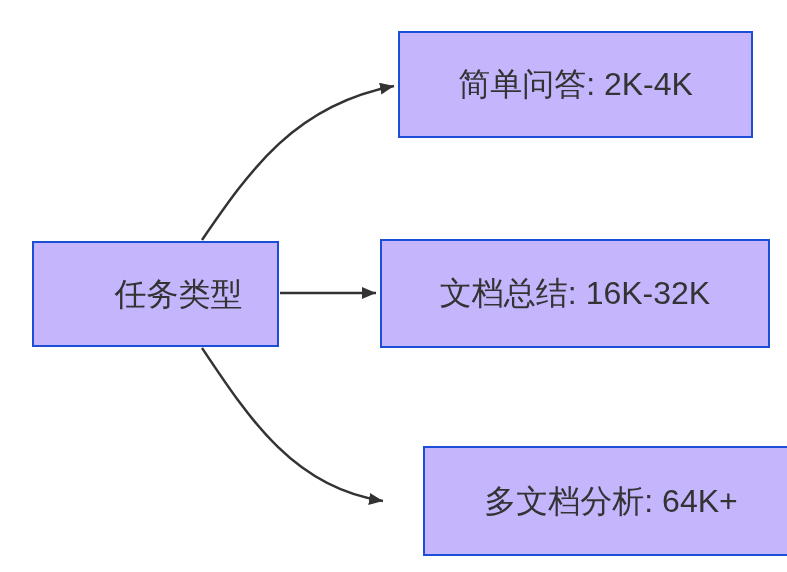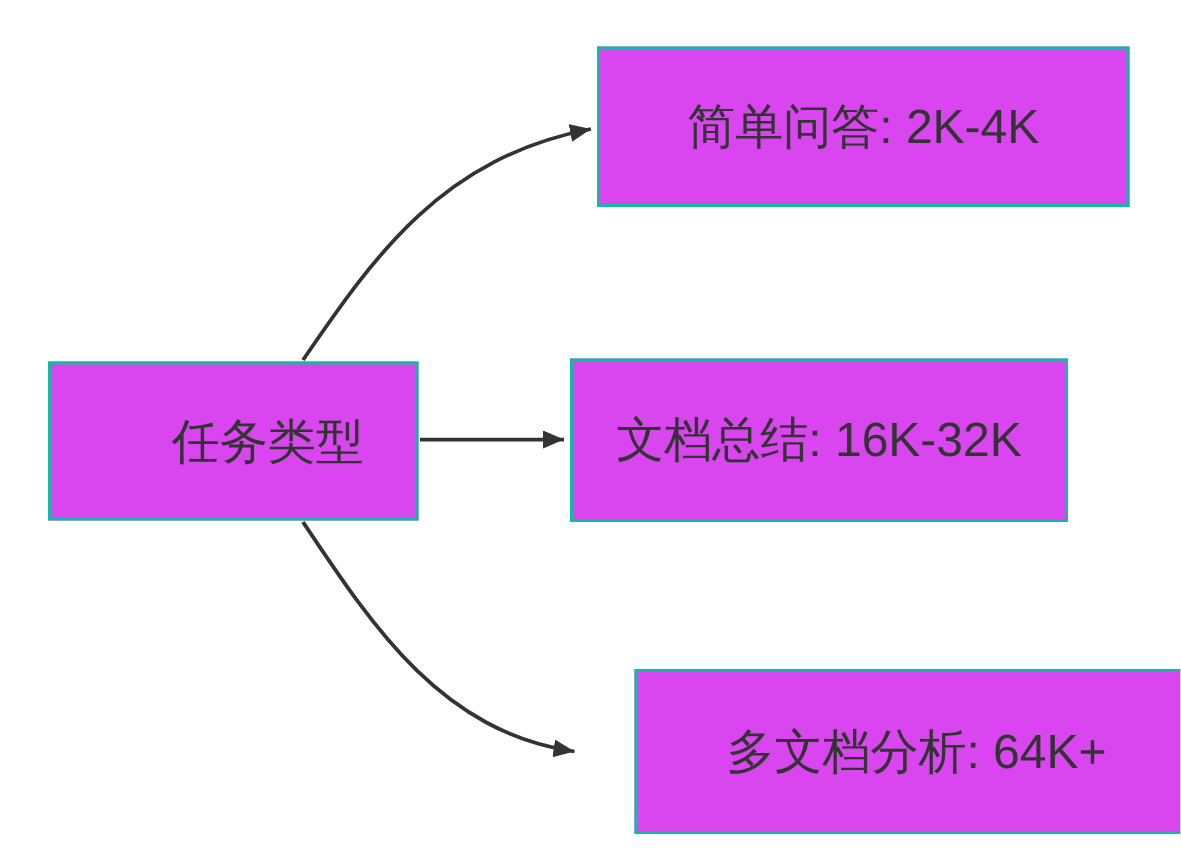--- a/index.html
+++ b/index.html
@@ -18,35 +18,35 @@
   .edges {
     position: absolute;
     left: 0;
     top: 0;
     width: 787px;
     height: 572px;
   }
   .node {
     position: absolute;
     box-sizing: border-box;
-    background: #d946ef;
-    border: 2px solid #14b8a6;
+    background: #c4b5fd;
+    border: 2px solid #1d4ed8;
     display: flex;
     align-items: center;
     justify-content: center;
   }
   .node-label {
     font-size: 32px;
     line-height: 1.2;
     color: #333333;
     white-space: nowrap;
   }
   .node-root { left: 32px;  top: 241px; width: 247px; height: 106px; padding-left: 46px; }
   .node-b1   { left: 398px; top: 31px;  width: 355px; height: 107px; }
-  .node-b2   { left: 380px; top: 239px; width: 332px; height: 109px; }
+  .node-b2   { left: 380px; top: 239px; width: 390px; height: 109px; }
   .node-b3   { left: 387px; top: 446px; width: 376px; height: 110px; margin-left: 36px; }
 </style>
 </head>
 <body>
 
 <div class="canvas">
 
   <svg class="edges" width="787" height="572" viewBox="0 0 787 572" xmlns="http://www.w3.org/2000/svg">
     <defs>
       <marker id="arrow" markerUnits="userSpaceOnUse" markerWidth="16" markerHeight="14" refX="14" refY="6" orient="auto">

